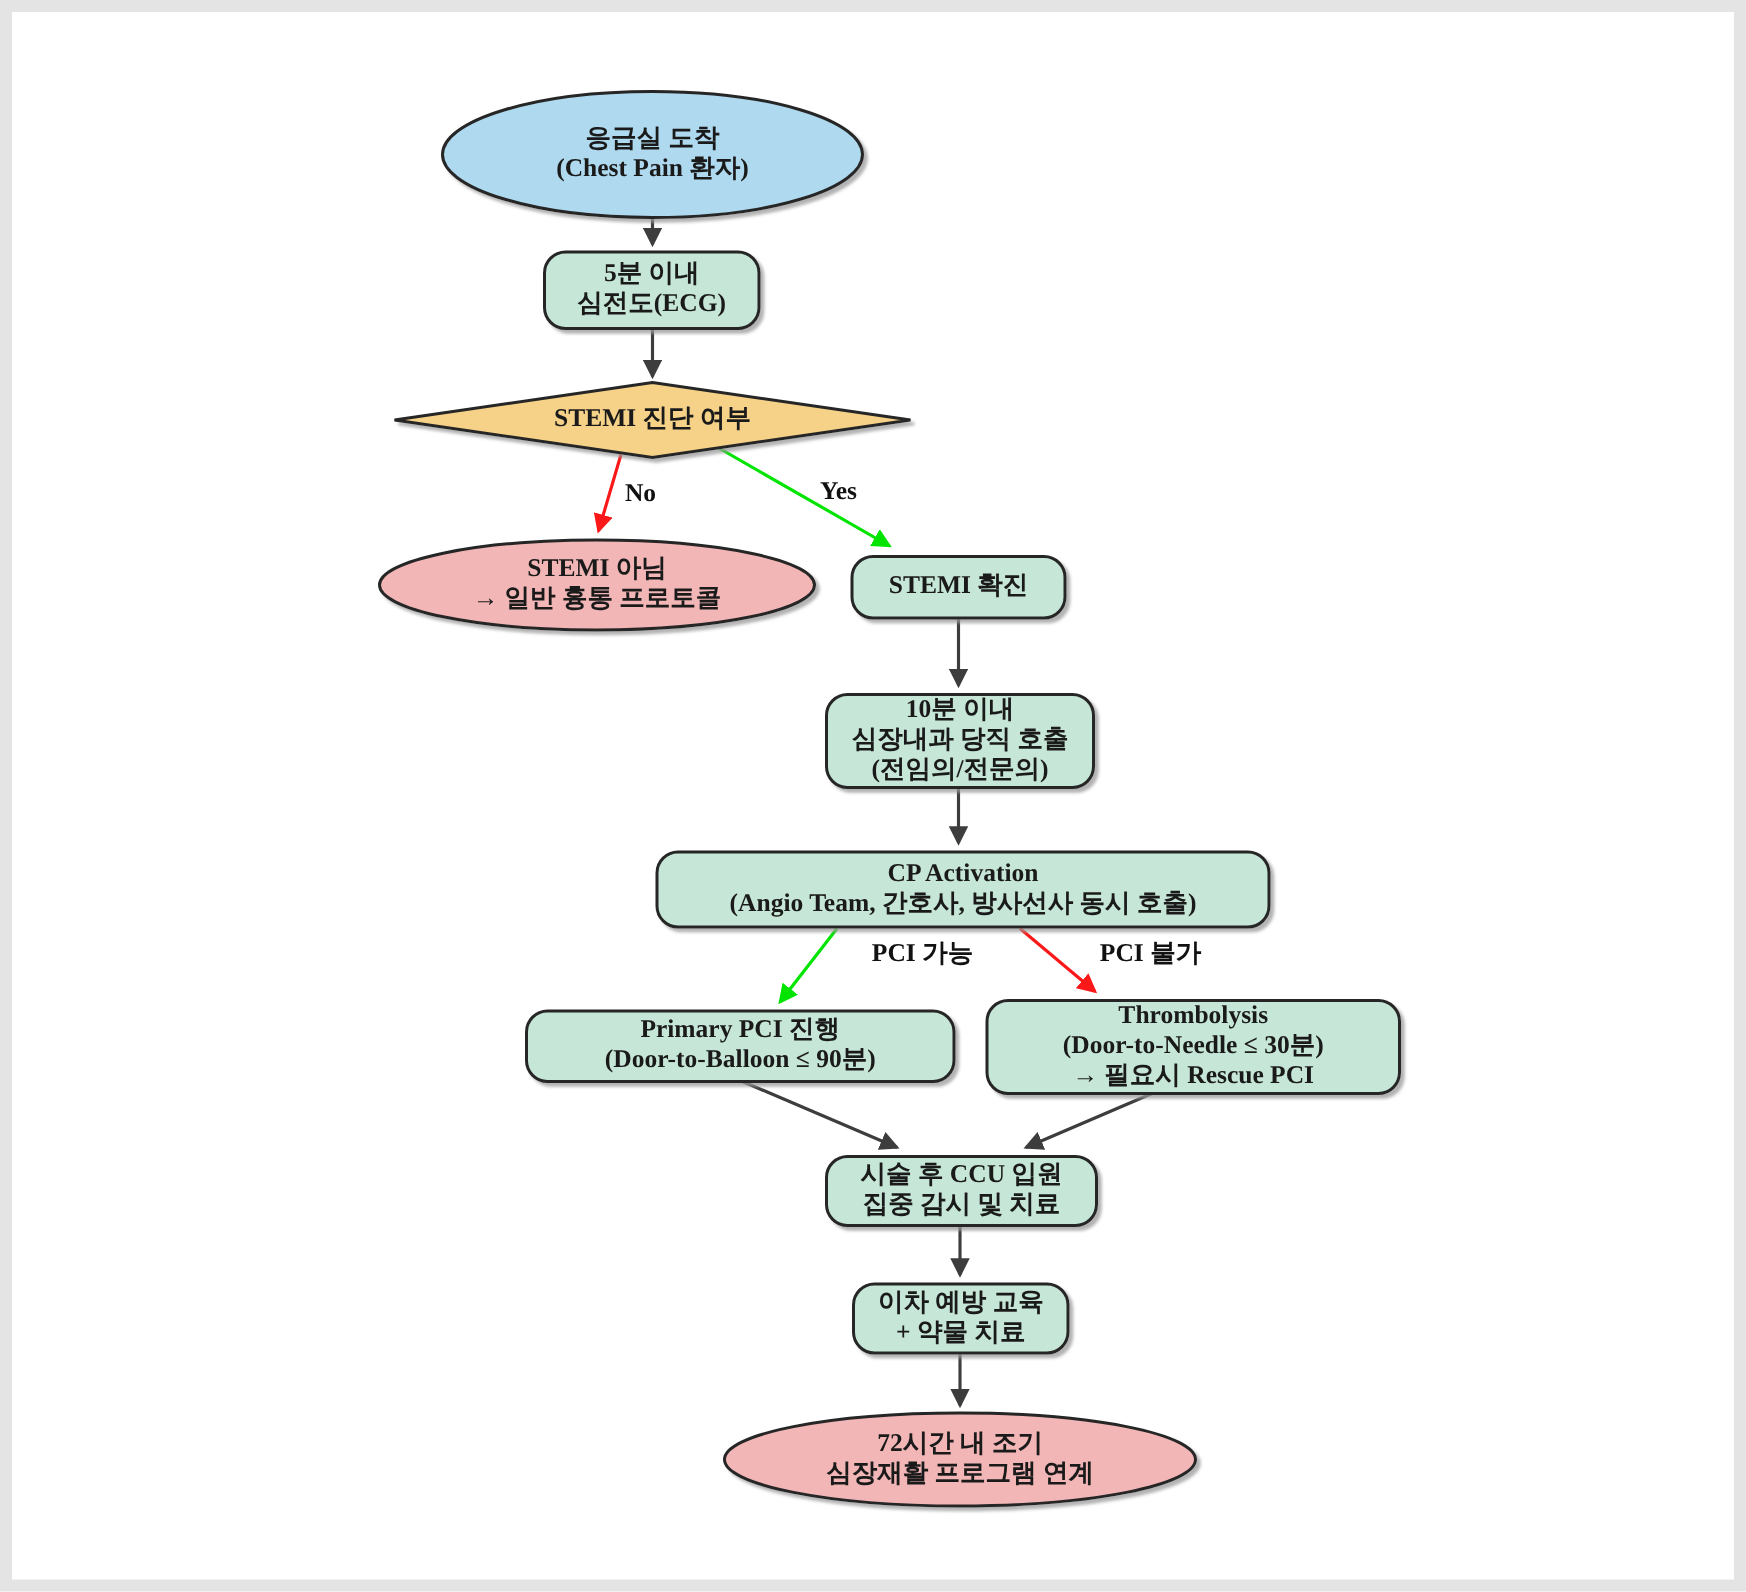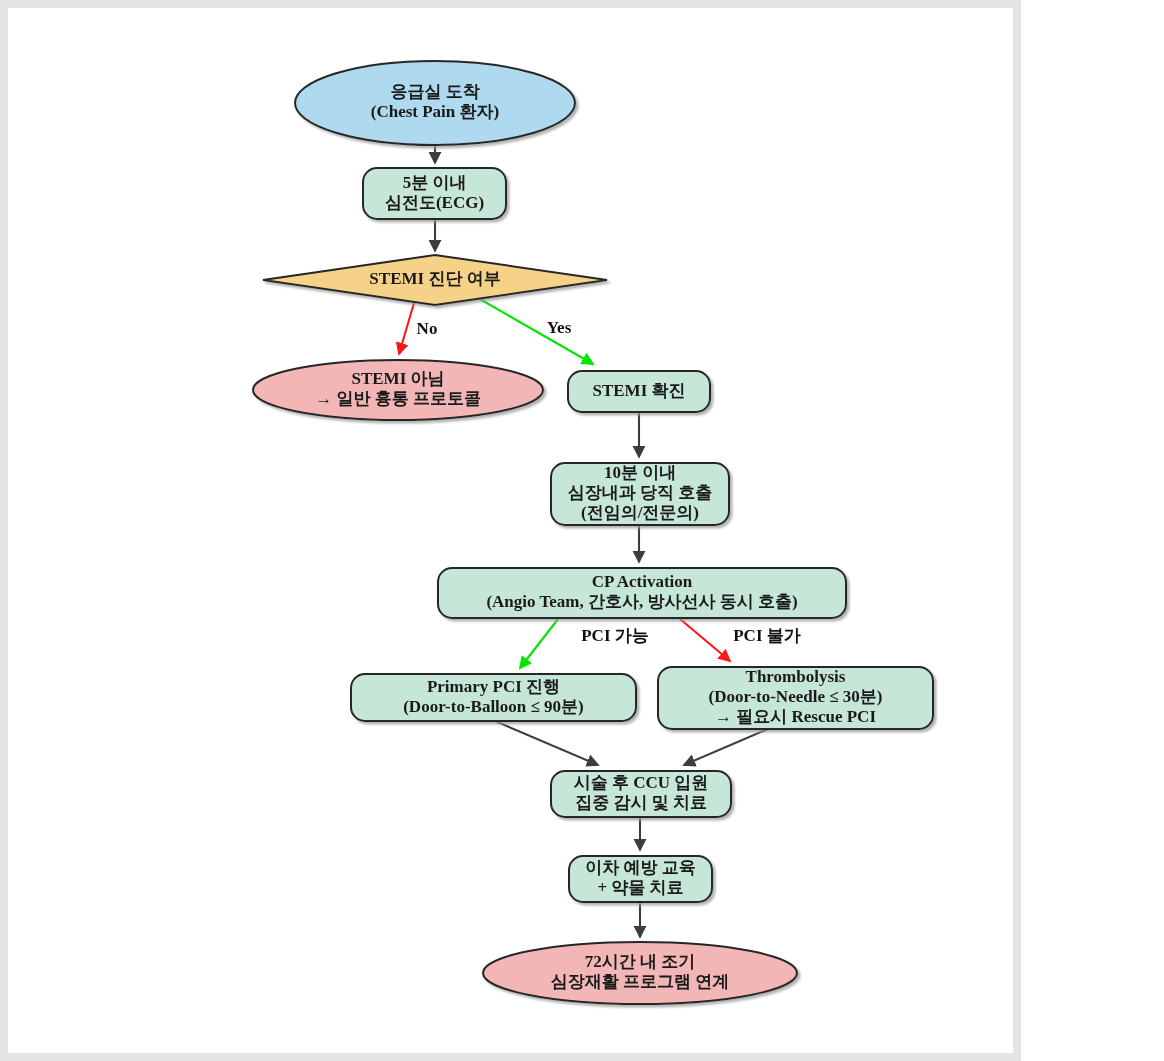--- a/index.html
+++ b/index.html
@@ -10,21 +10,21 @@
   body {
     width: 1164px;
     height: 1061px;
     font-family: "Liberation Sans", sans-serif;
     overflow: hidden;
   }
   #page-frame {
     position: absolute;
     left: 0;
     top: 0;
-    width: 1021px;
+    width: 1164px;
     height: 1061px;
     box-sizing: border-box;
     border: 8px solid #e4e4e4;
     background: #ffffff;
   }
   #flow-canvas {
     position: absolute;
     left: 0;
     top: 0;
     width: 1164px;

